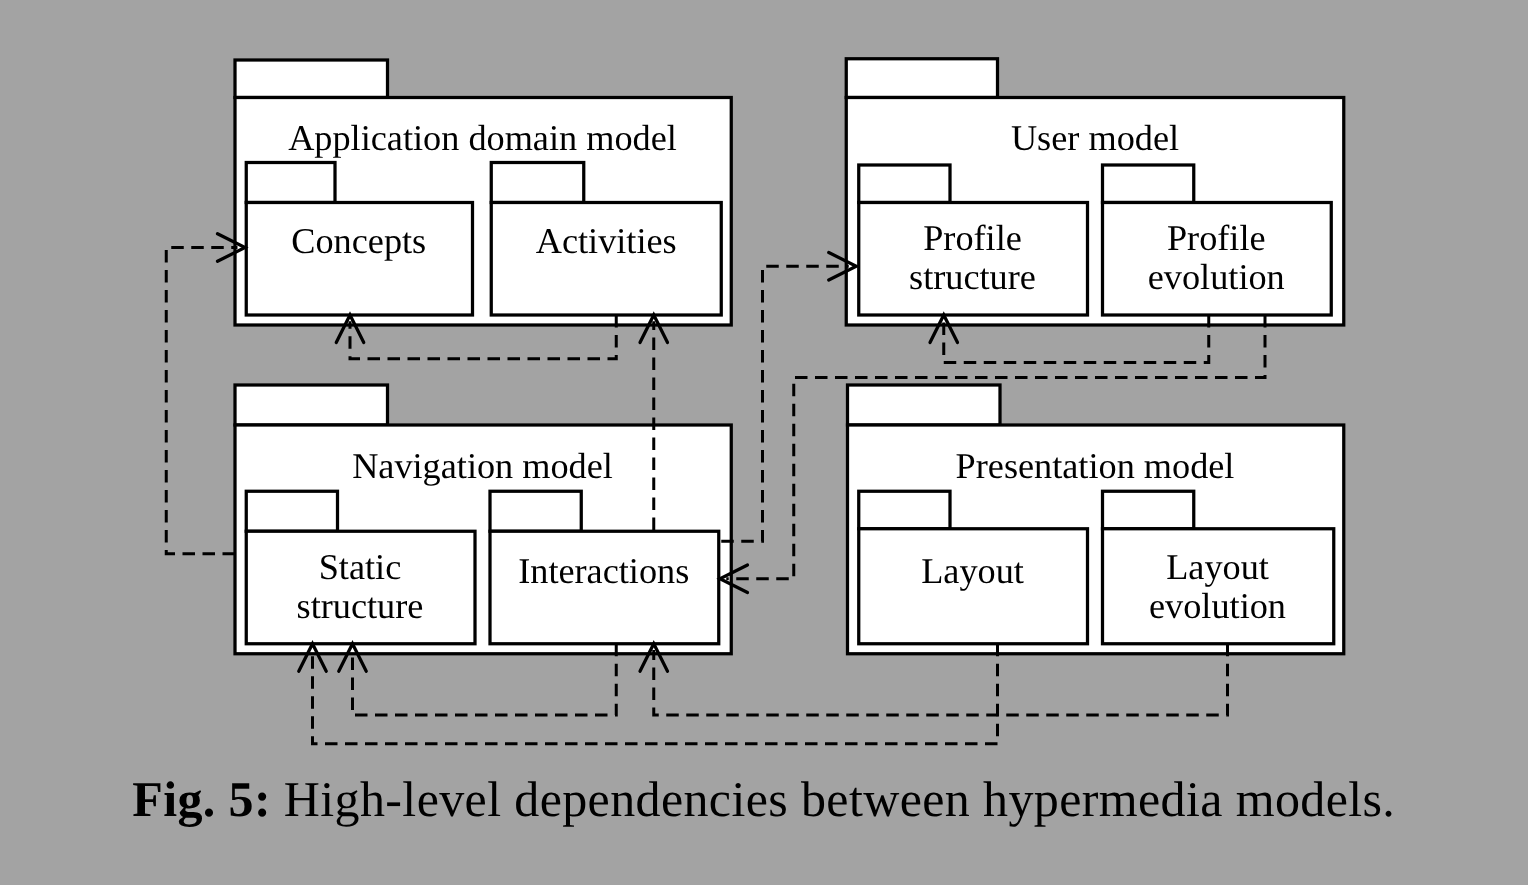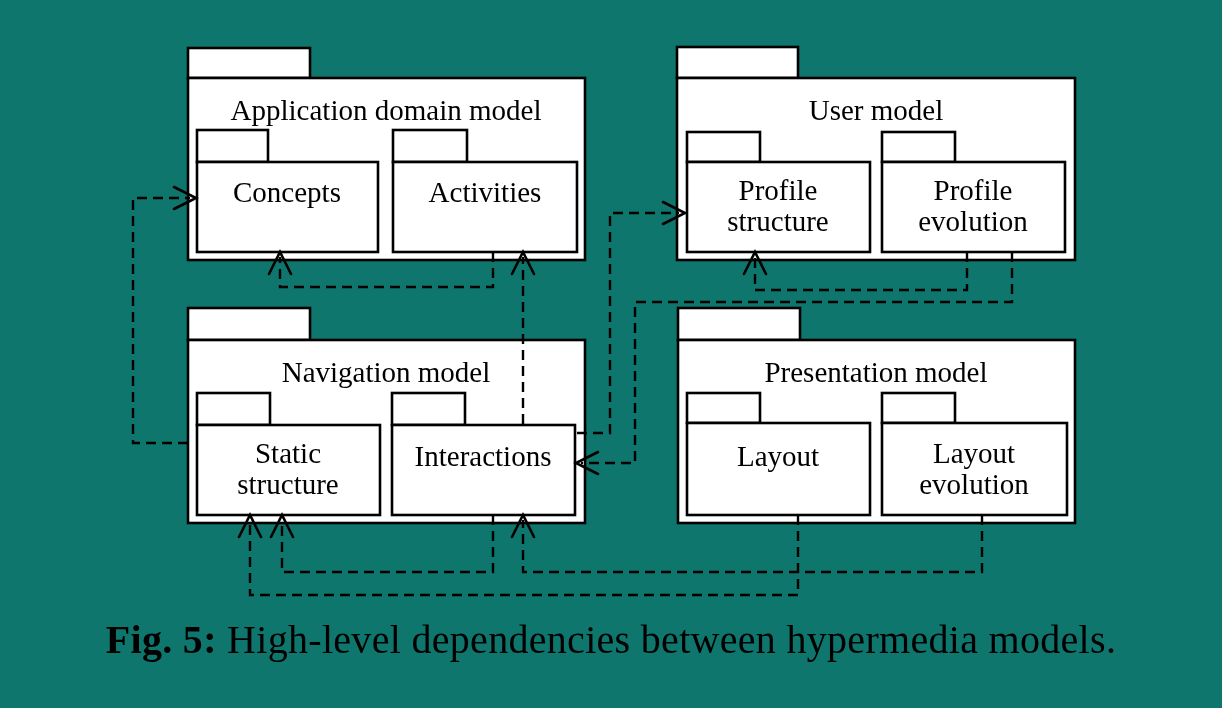--- a/index.html
+++ b/index.html
@@ -4,21 +4,21 @@
 <style>
   html, body {
     margin: 0;
     padding: 0;
     background: #ffffff;
   }
   #stage {
     position: relative;
     width: 1222px;
     height: 708px;
-    background: #0f766e;
+    background: #a3a3a3;
     font-family: "Liberation Serif", "DejaVu Serif", serif;
     overflow: hidden;
   }
   svg { display: block; }
   .pkg-rect {
     fill: #ffffff;
     stroke: #000000;
     stroke-width: 2.6;
   }
   .sub-rect {

